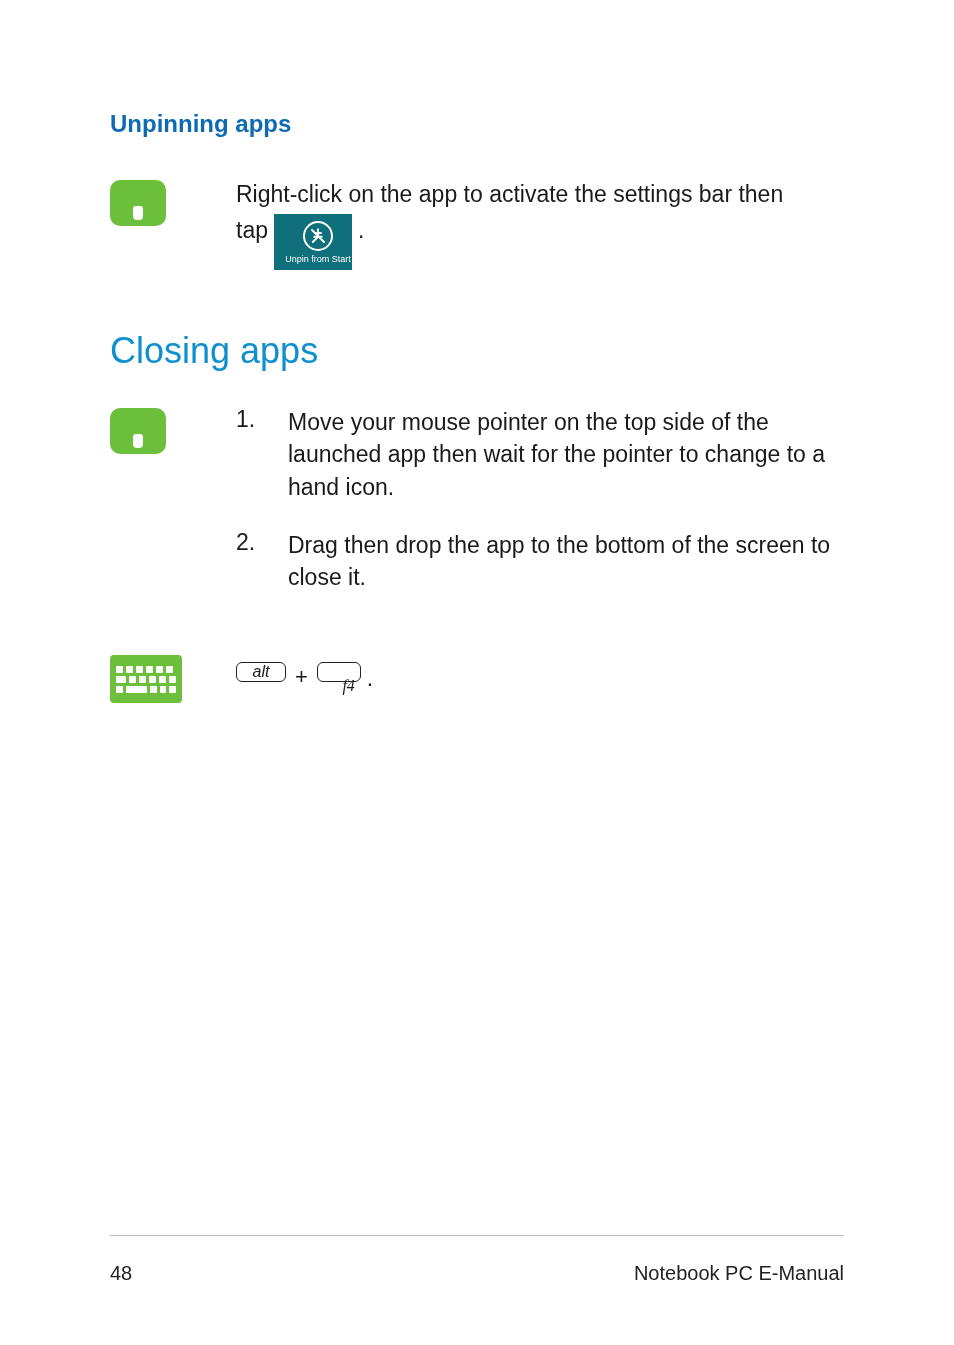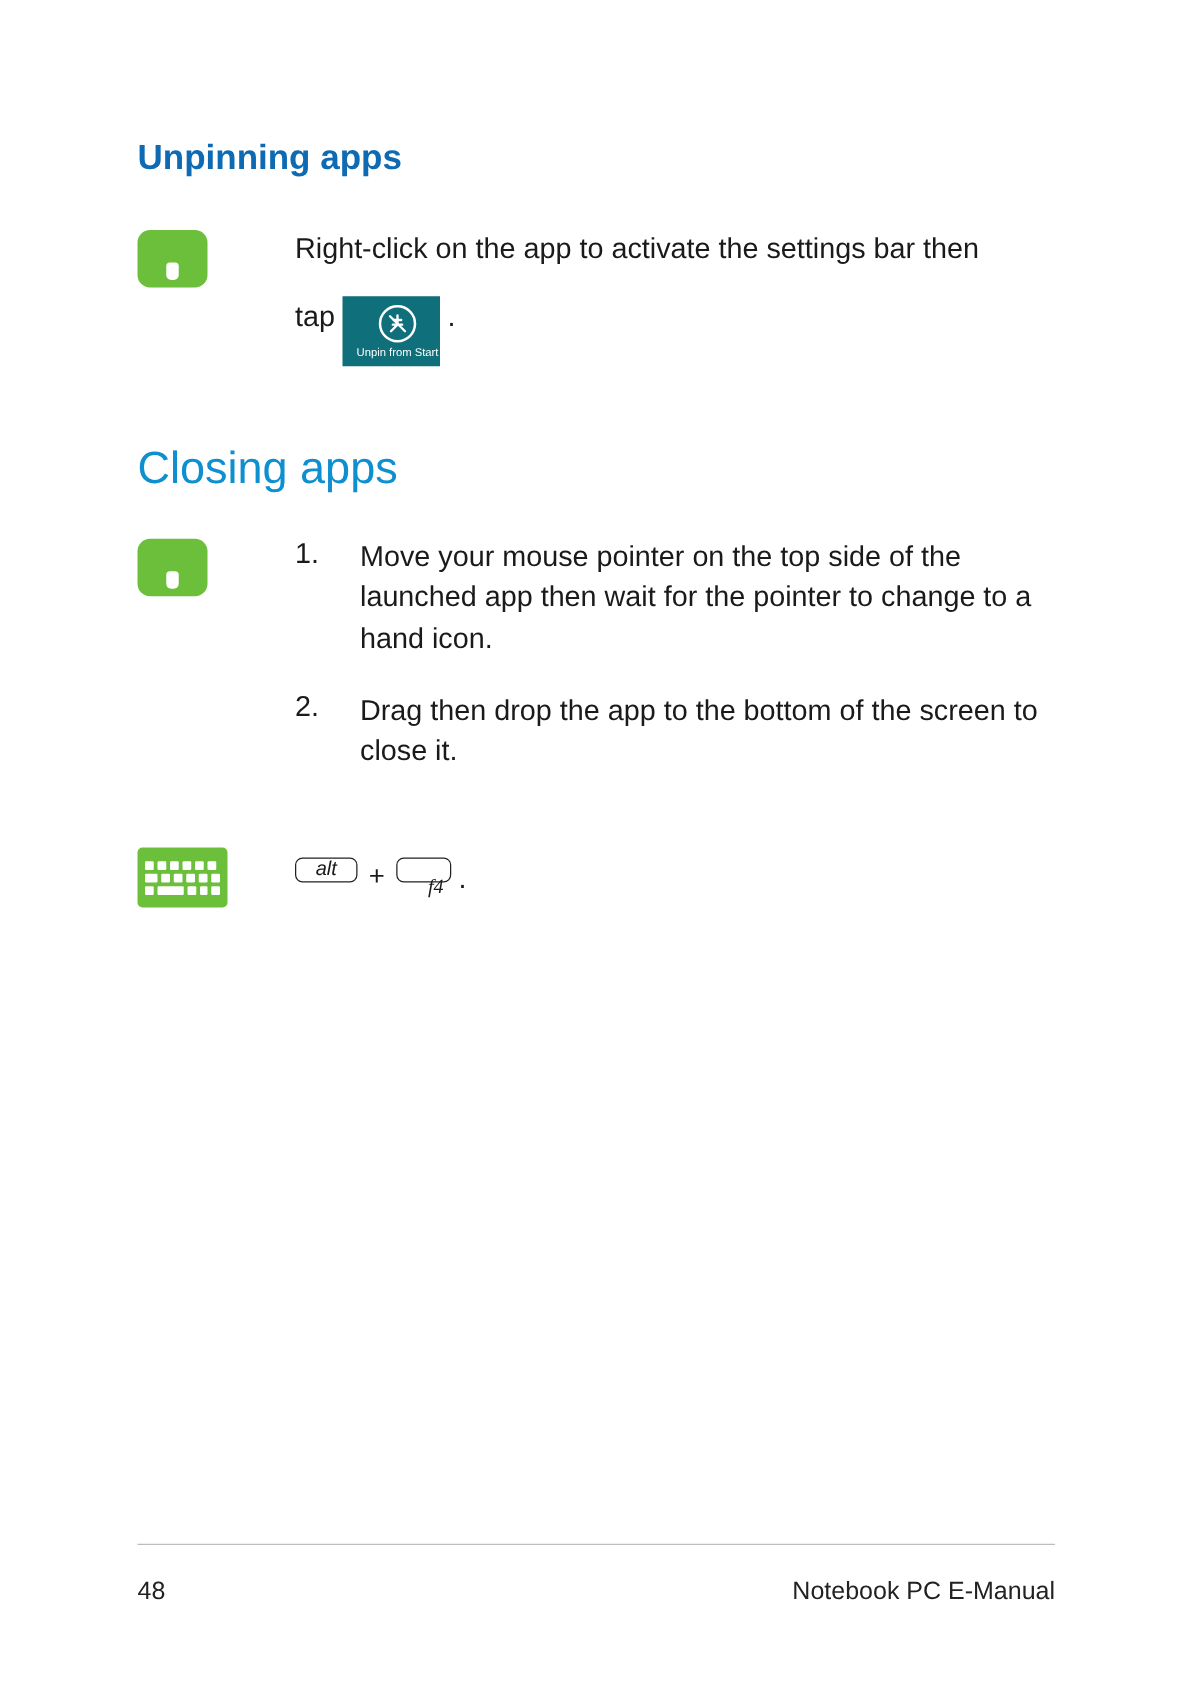--- a/index.html
+++ b/index.html
@@ -9,21 +9,21 @@
       background: #fff;
       font-family: "Segoe UI", "Myriad Pro", Arial, sans-serif;
       position: relative;
       color: #1a1a1a;
     }
     .page {
       padding: 110px 110px 0 110px;
     }
     .h3 {
       color: #0e6bb3;
-      font-size: 28px;
+      font-size: 24px;
       font-weight: 700;
       margin-bottom: 40px;
     }
     .h2 {
       color: #0e8fcf;
       font-size: 36px;
       font-weight: 400;
       margin-top: 60px;
       margin-bottom: 34px;
     }
@@ -172,21 +172,21 @@
       bottom: 60px;
       left: 110px;
       right: 110px;
       border-top: 1px solid #bdbdbd;
       padding-top: 26px;
       display: flex;
       justify-content: space-between;
       font-size: 20px;
       color: #222;
     }
-    .para-block { margin-bottom: 23px; }
+    .para-block { margin-bottom: 4px; }
   </style>
 </head>
 <body>
 
 <div class="page">
 
   <div class="h3">Unpinning apps</div>
 
   <div class="row">
     <div class="icon-col">

